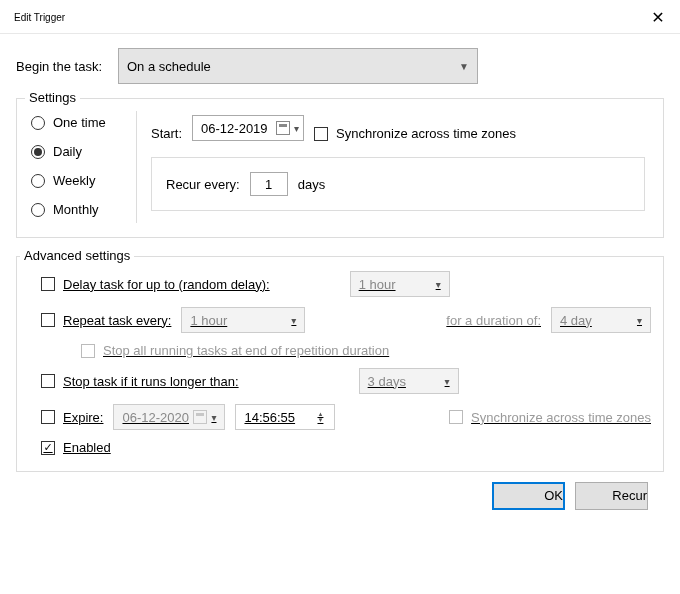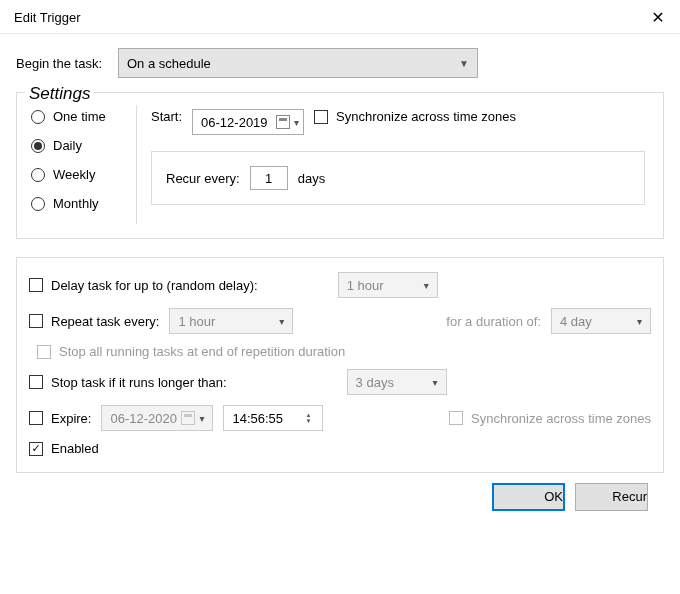--- a/index.html
+++ b/index.html
@@ -12,21 +12,21 @@
       height: 594px;
       overflow: hidden;
     }
     .titlebar {
       display: flex;
       align-items: center;
       justify-content: space-between;
       padding: 8px 10px 6px 14px;
       border-bottom: 1px solid #e8e8e8;
     }
-    .titlebar-title { font-size: 13px; }
+    .titlebar-title { font-size: 10px; }
     .close-btn {
       font-size: 16px;
       width: 24px;
       text-align: center;
       cursor: pointer;
       font-family: sans-serif;
     }
     .content { padding: 14px 16px 10px 16px; }
     .row-top {
       display: flex;
@@ -34,40 +34,39 @@
       gap: 16px;
       margin-bottom: 14px;
     }
     .label { white-space: nowrap; }
     .dropdown {
       display: flex;
       align-items: center;
       justify-content: space-between;
       border: 1px solid #adadad;
       background: #e5e5e5;
-      height: 30px;
+      height: 36px;
       padding: 0 8px;
       width: 360px;
       cursor: pointer;
     }
     .chev { font-size: 10px; color: #555; }
     .fieldset {
       border: 1px solid #dcdcdc;
       padding: 12px 12px 14px 12px;
       margin-bottom: 18px;
       position: relative;
     }
     .fieldset-legend {
       position: absolute;
       top: -9px;
       left: 8px;
       background: #fff;
       padding: 0 4px;
-      font-size: 17px;
-      font-style: italic;
+      font-size: 13px;
     }
     .settings-body { display: flex; }
     .freq-col {
       width: 108px;
       border-right: 1px solid #dcdcdc;
       padding: 4px 0 4px 2px;
       display: flex;
       flex-direction: column;
       gap: 14px;
     }
@@ -91,21 +90,21 @@
       width: 8px; height: 8px;
       background: #333;
       border-radius: 50%;
     }
     .start-col {
       flex: 1;
       padding: 4px 6px 6px 14px;
     }
     .start-line {
       display: flex;
-      align-items: flex-start;
+      align-items: flex-end;
       gap: 10px;
       margin-bottom: 16px;
     }
     .field {
       display: flex;
       align-items: center;
       border: 1px solid #aaa;
       background: #fff;
       height: 26px;
       padding: 0 4px 0 8px;
@@ -147,37 +146,38 @@
       flex-shrink: 0;
       cursor: pointer;
       font-size: 11px;
       line-height: 1;
     }
     .checkbox.disabled { border-color: #bbb; }
     .recur-box {
       border: 1px solid #dcdcdc;
       padding: 14px 14px;
       margin-top: 6px;
-      margin-bottom: 13px;
+      margin-bottom: 6px;
     }
     .recur-line { display: flex; align-items: center; gap: 10px; }
     .num-field {
       border: 1px solid #aaa;
       background: #fff;
       height: 24px;
       width: 38px;
       text-align: center;
       display: flex;
       align-items: center;
       justify-content: center;
     }
     .adv-body {
       border: 1px solid #dcdcdc;
       border-top: none;
-      padding: 14px 12px 16px 12px;
+      padding: 14px 12px 16px 24px;
+      text-decoration: underline;
     }
     .adv-wrap {
       border-top: 1px solid #dcdcdc;
       position: relative;
       padding-top: 0;
     }
     .adv-legend {
       position: absolute;
       top: -9px;
       left: 4px;
@@ -197,21 +197,21 @@
       border: 1px solid #ccc;
       background: #f3f3f3;
       color: #888;
       height: 26px;
       padding: 0 8px;
       cursor: default;
     }
     .w100 { width: 100px; }
     .w124 { width: 124px; }
     .disabled-text { color: #9a9a9a; }
-    .indent { margin-left: 8px; }
+    .indent { margin-left: 40px; }
     .footer {
       display: flex;
       justify-content: flex-end;
       gap: 10px;
       padding: 10px 16px 0 16px;
     }
     .btn {
       border: 1px solid #adadad;
       background: #e1e1e1;
       height: 28px;
@@ -284,20 +284,21 @@
               <span>1</span>
             </div>
             <span>days</span>
           </div>
         </div>
       </div>
     </div>
   </div>
 
   <div class="adv-wrap">
+    <div class="adv-legend">Advanced settings</div>
     <div class="adv-body">
 
       <div class="adv-row">
         <div class="checkbox-row">
           <span class="checkbox"></span>
           <span>Delay task for up to (random delay):</span>
         </div>
         <div style="flex:0 0 auto; width:60px;"></div>
         <div class="combo w100">
           <span>1 hour</span>

